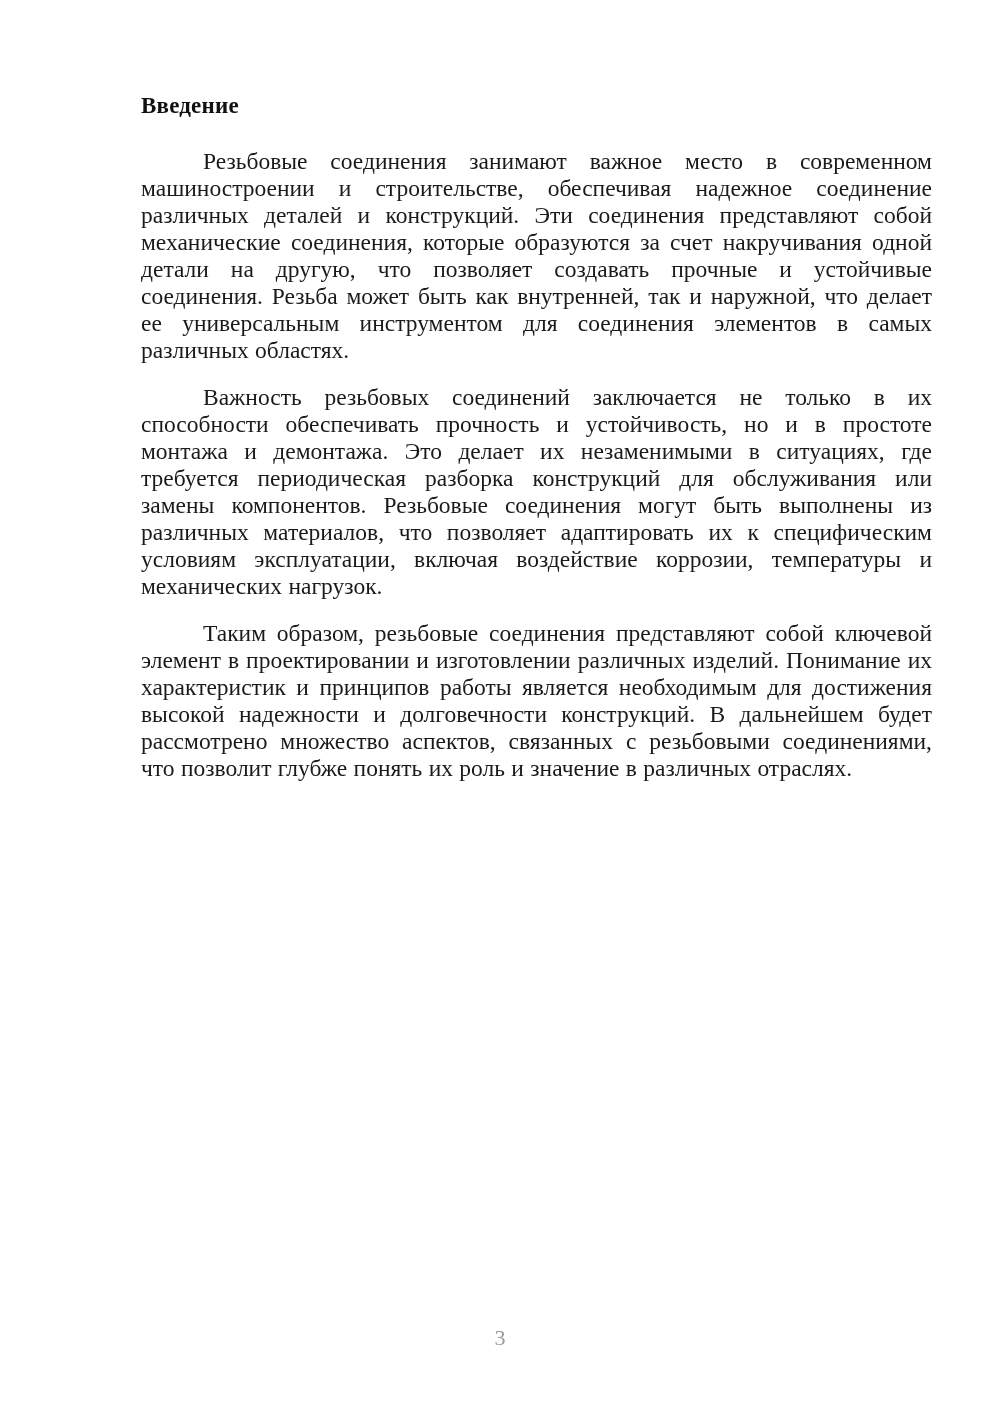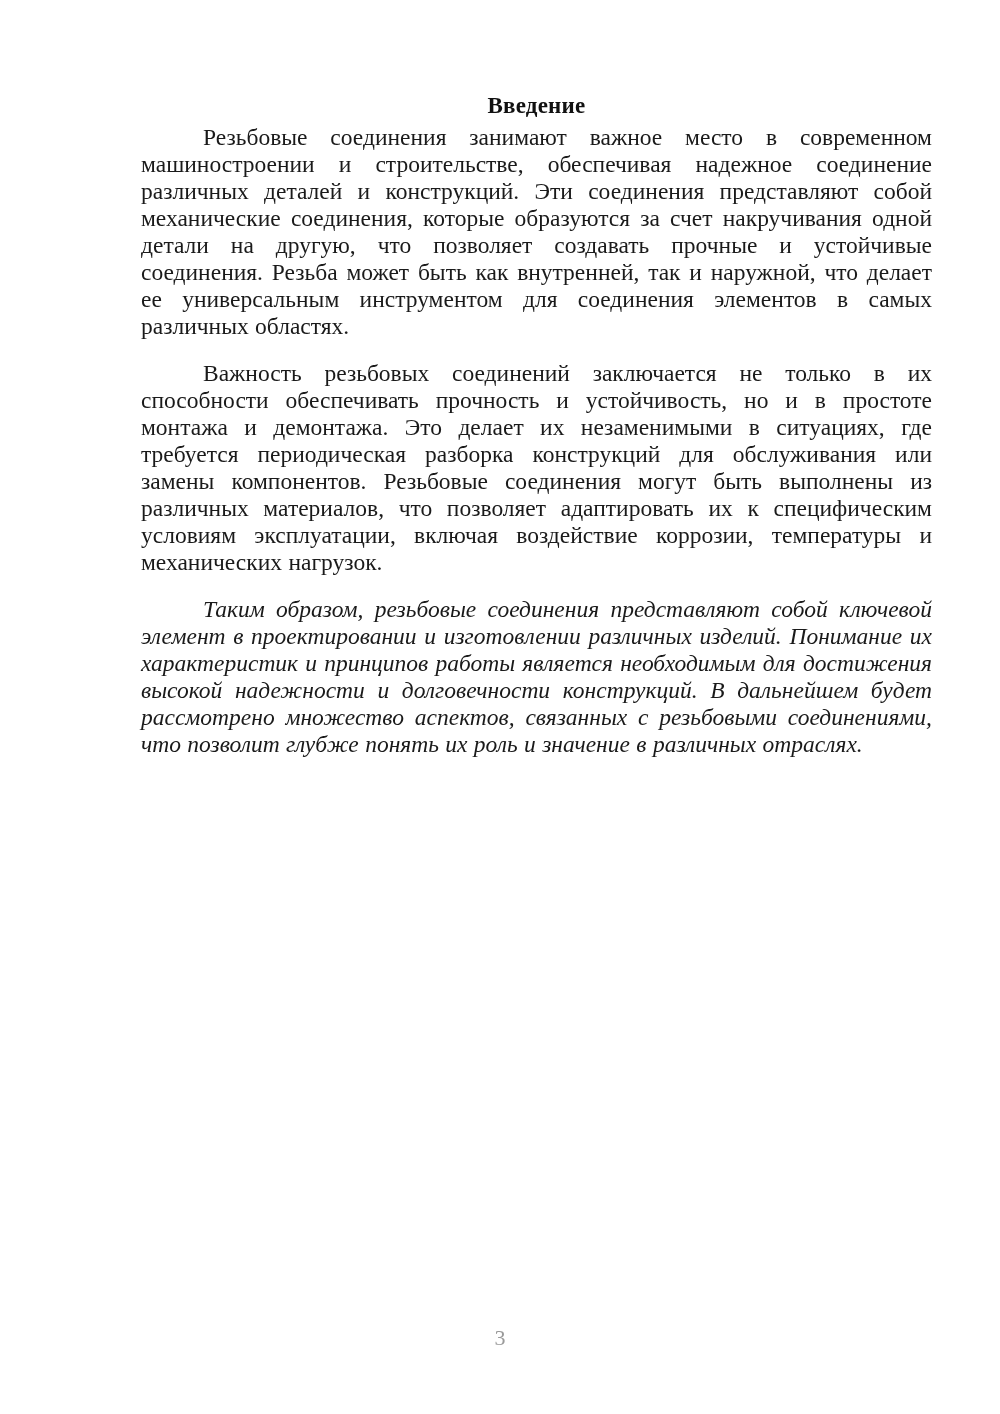--- a/index.html
+++ b/index.html
@@ -28,42 +28,40 @@
   .content {
     position: absolute;
     left: 141px;
     top: 92px;
     width: 791px;
   }
 
   .doc-title {
     font-size: 23px;
     font-weight: bold;
-    text-align: center;
     letter-spacing: 0.2px;
-    margin: 0 0 4px 0;
+    margin: 0 0 28px 0;
     line-height: 1.2;
     color: #111111;
   }
 
   .paragraph {
     font-size: 23.5px;
     line-height: 27px;
     text-align: justify;
     text-justify: inter-word;
     text-indent: 62px;
     margin: 0 0 20px 0;
     color: #1a1a1a;
     hyphens: none;
     word-spacing: 0.5px;
   }
 
   .paragraph:last-of-type {
     margin-bottom: 0;
-    font-style: italic;
   }
 
   .page-footer {
     position: absolute;
     left: 0;
     right: 0;
     top: 1327px;
     text-align: center;
   }
 

